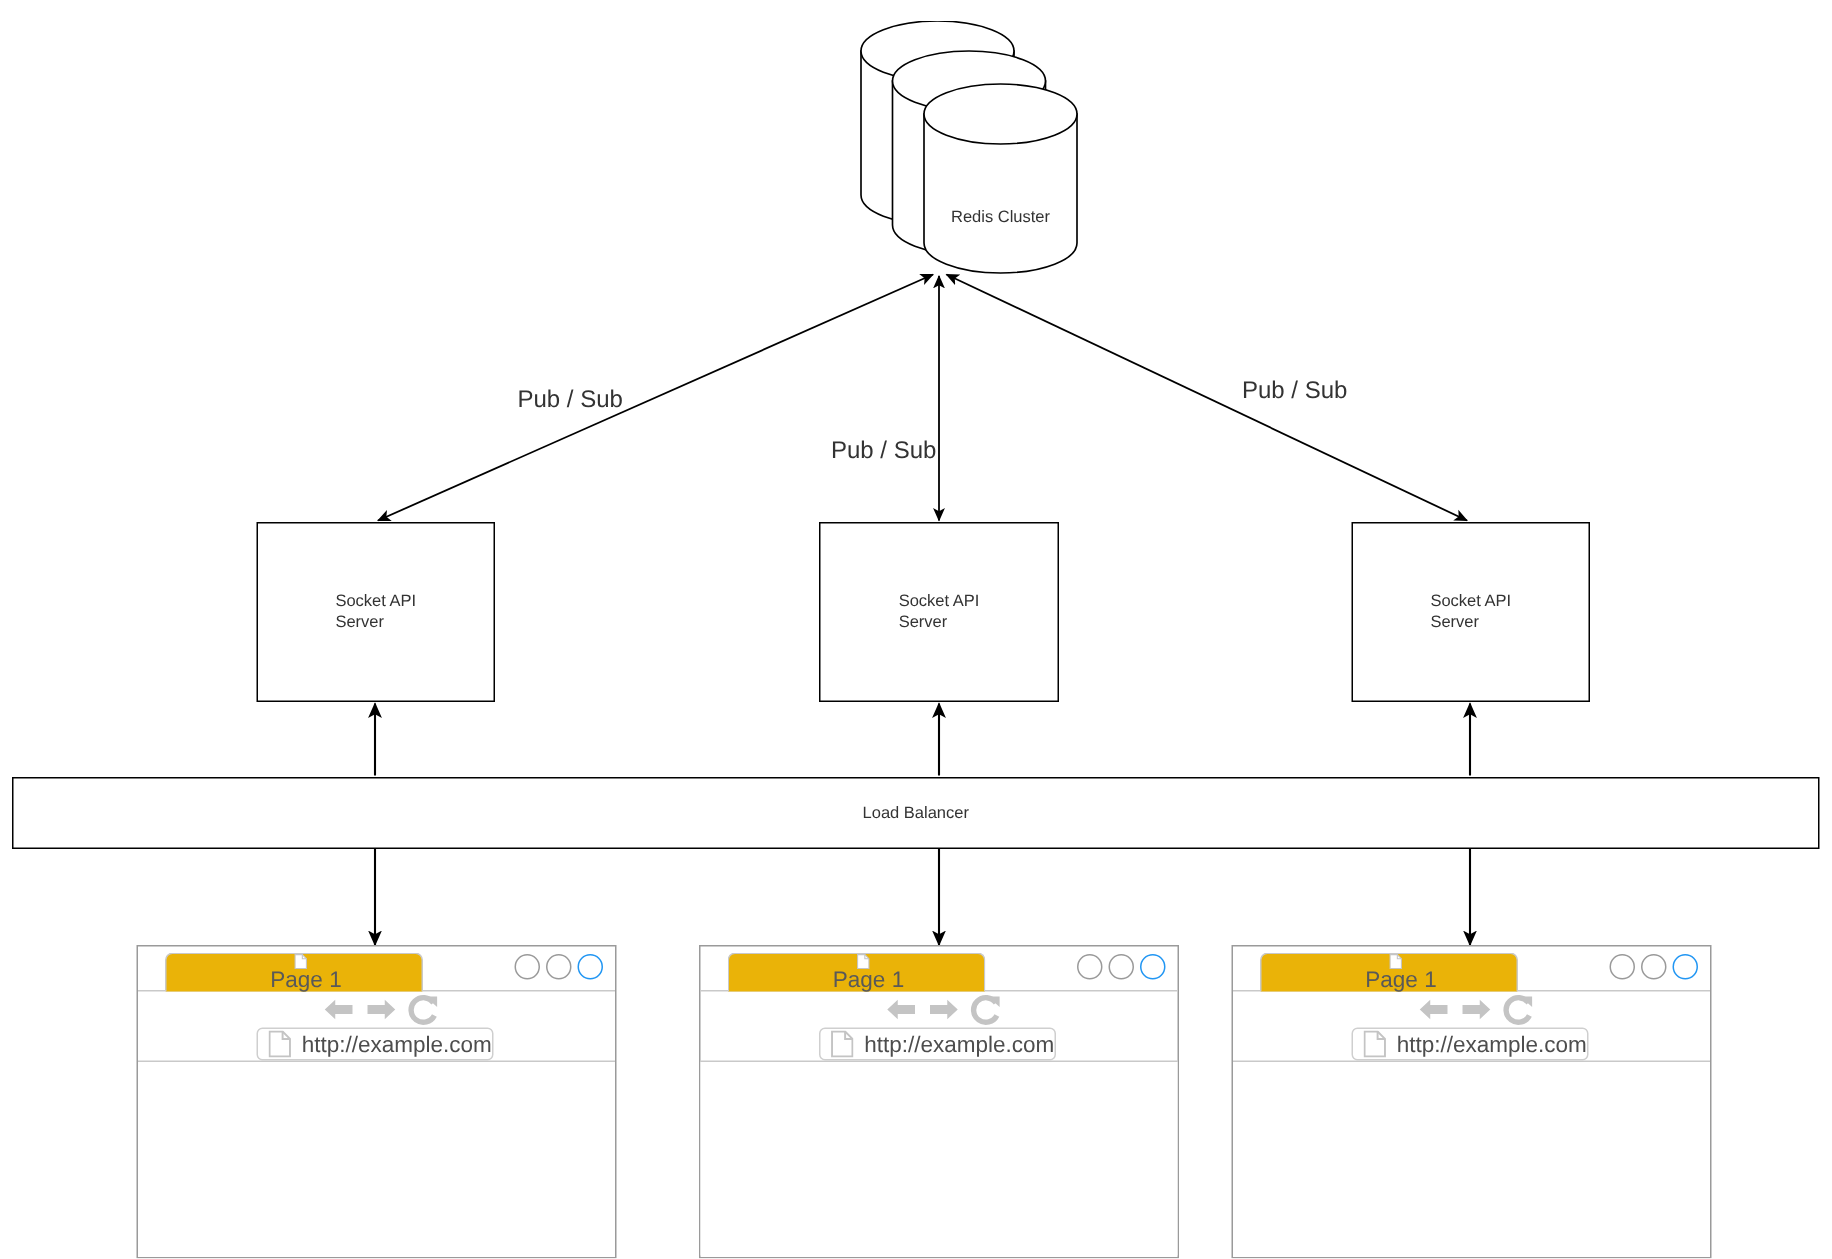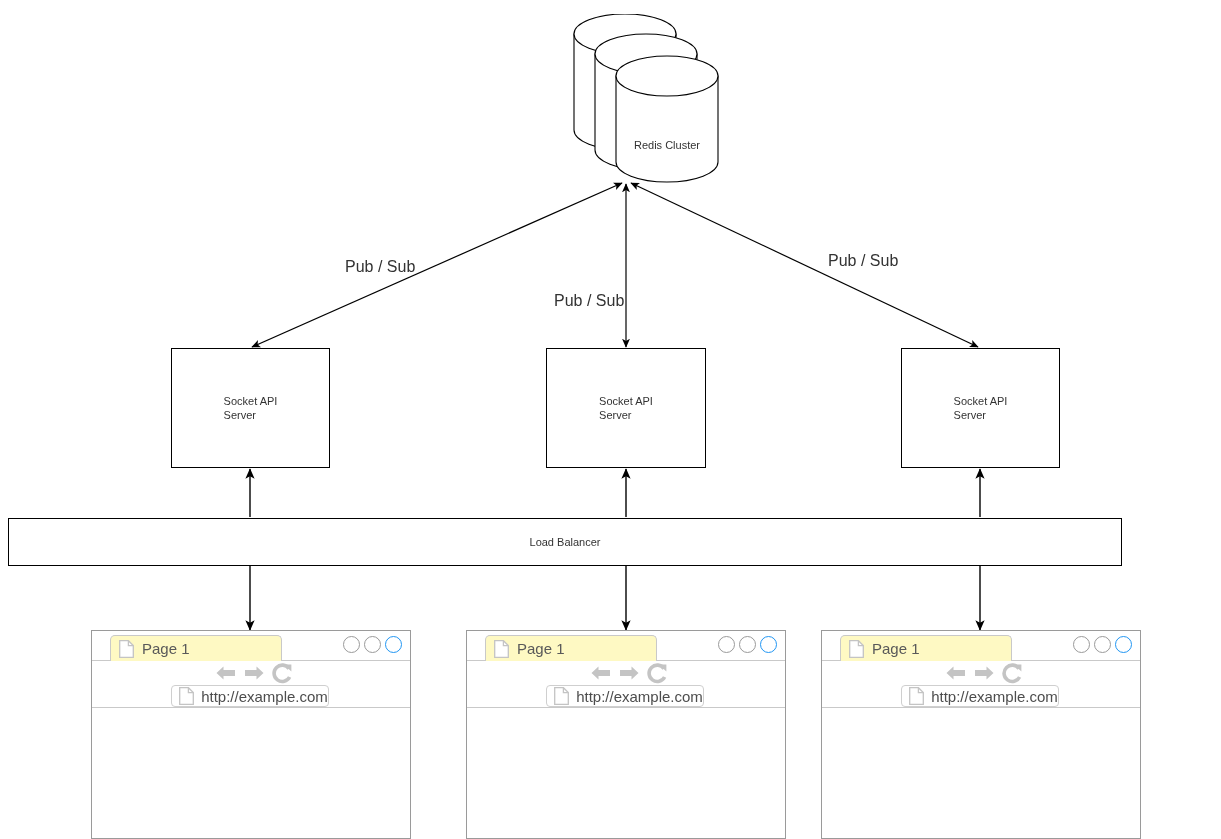--- a/index.html
+++ b/index.html
@@ -94,24 +94,25 @@
     position: absolute;
     left: 18px;
     top: 4px;
     width: 172px;
     height: 26px;
     box-sizing: border-box;
     border: 1px solid #c9c9c9;
     border-bottom: none;
     border-top-left-radius: 5px;
     border-top-right-radius: 5px;
-    background: #fef9c3;
+    background: #eab308;
     display: flex;
     align-items: center;
     padding-left: 8px;
+    flex-direction: column;
   }
   .tab-title {
     font-size: 15px;
     color: #595959;
     margin-left: 8px;
     line-height: 1;
   }
   .win-buttons {
     position: absolute;
     right: 8px;
@@ -227,21 +228,21 @@
   <div class="server-box" style="left:546px; top:348px; width:160px; height:120px;">
     <div class="node-label">Socket API
 Server</div>
   </div>
 
   <div class="server-box" style="left:901px; top:348px; width:159px; height:120px;">
     <div class="node-label">Socket API
 Server</div>
   </div>
 
-  <div class="load-balancer" style="left:8px; top:518px; width:1114px; height:48px;">
+  <div class="load-balancer" style="left:8px; top:518px; width:1205px; height:48px;">
     <div class="node-label">Load Balancer</div>
   </div>
 
   <div class="browser" style="left:91px; top:630px; width:320px; height:209px;">
     <div class="browser-tabstrip">
       <div class="browser-tab">
         <svg class="doc-icon" width="15" height="18" viewBox="0 0 15 18">
           <path d="M0.7 0.7 L9.4 0.7 L14.3 5.6 L14.3 17.3 L0.7 17.3 Z" fill="#ffffff" stroke="#c4c4c4" stroke-width="1.3"></path>
           <path d="M9.4 0.7 L9.4 5.6 L14.3 5.6" fill="none" stroke="#c4c4c4" stroke-width="1.3"></path>
         </svg>

